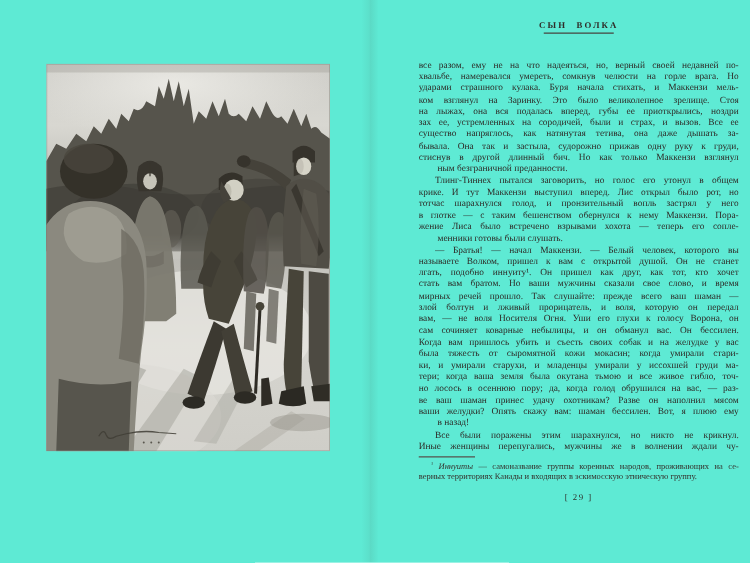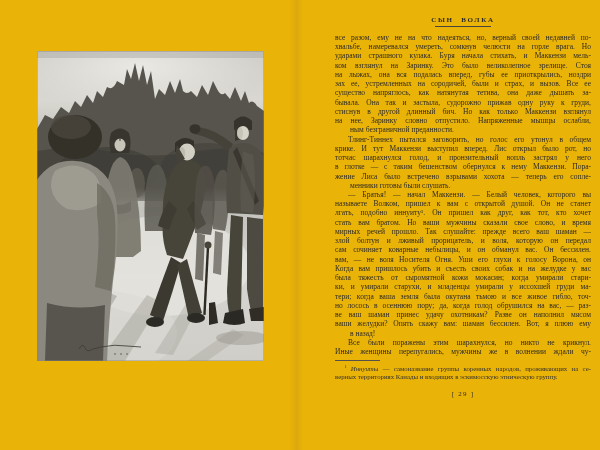--- a/index.html
+++ b/index.html
@@ -2,40 +2,40 @@
 <html><head>
 <meta charset="utf-8">
 <style>
   html,body { margin:0; padding:0; }
   body {
     width:600px; height:450px;
     background:#ffffff;
     font-family:"Liberation Serif","DejaVu Serif",serif;
     overflow:hidden;
   }
-  .spread { position:relative; width:600px; height:450px; background:#eab308; }
+  .spread { position:relative; width:600px; height:450px; background:#5eead4; }
   .gutter {
     position:absolute; left:289px; top:0; width:14px; height:450px;
     background:linear-gradient(90deg, rgba(60,58,52,0) 0%, rgba(60,58,52,0.06) 45%, rgba(60,58,52,0.09) 52%, rgba(60,58,52,0) 100%);
   }
   .page { position:absolute; top:0; height:450px; }
   .page-left { left:0; width:300px; }
   .page-right { left:300px; width:300px; }
 
   .plate { position:absolute; left:37px; top:51px; width:227px; height:310px; }
 
   .textcol { position:absolute; left:35px; top:0; width:256px; color:#2d2a26; }
   .running-head {
     margin-top:16px; text-align:center;
     font-size:7px; line-height:8px; font-weight:bold;
     letter-spacing:1.7px; word-spacing:4px; color:#2f2c28;
   }
   .head-rule { width:56px; height:1px; background:#47443f; margin:2px auto 0 auto; }
 
-  .body-text { margin-top:6px; font-size:7.5px; line-height:9.24px; }
+  .body-text { margin-top:20px; font-size:7.5px; line-height:9.24px; }
   .ln {
     height:9.24px; overflow:hidden;
     text-align:justify; text-align-last:justify;
   }
   .ln.end { text-align-last:left;padding-left:15px; }
   .ln.ind { text-indent:13px; }
 
   .fn-rule { width:45px; height:1px; background:#55524c; margin-top:4px; }
   .footnote { margin-top:3px; font-size:6.8px; line-height:8.2px; color:#35322d; }
   .fn-line { text-align:justify; text-align-last:justify; }
@@ -191,36 +191,35 @@
       <div class="body-text">
           <div class="ln">все разом, ему не на что надеяться, но, верный своей недавней по-</div>
           <div class="ln">хвальбе, намеревался умереть, сомкнув челюсти на горле врага. Но</div>
           <div class="ln">ударами страшного кулака. Буря начала стихать, и Маккензи мель-</div>
           <div class="ln">ком взглянул на Заринку. Это было великолепное зрелище. Стоя</div>
           <div class="ln">на лыжах, она вся подалась вперед, губы ее приоткрылись, ноздри</div>
           <div class="ln">зах ее, устремленных на сородичей, были и страх, и вызов. Все ее</div>
           <div class="ln">существо напряглось, как натянутая тетива, она даже дышать за-</div>
           <div class="ln">бывала. Она так и застыла, судорожно прижав одну руку к груди,</div>
           <div class="ln">стиснув в другой длинный бич. Но как только Маккензи взглянул</div>
-          <div class="ln">на нее, Заринку словно отпустило. Напряженные мышцы ослабли,</div>
           <div class="ln end">ным безграничной преданности.</div>
           <div class="ln ind">Тлинг-Тиннех пытался заговорить, но голос его утонул в общем</div>
           <div class="ln">крике. И тут Маккензи выступил вперед. Лис открыл было рот, но</div>
           <div class="ln">тотчас шарахнулся голод, и пронзительный вопль застрял у него</div>
           <div class="ln">в глотке — с таким бешенством обернулся к нему Маккензи. Пора-</div>
           <div class="ln">жение Лиса было встречено взрывами хохота — теперь его сопле-</div>
           <div class="ln end">менники готовы были слушать.</div>
           <div class="ln ind">— Братья! — начал Маккензи. — Белый человек, которого вы</div>
           <div class="ln">называете Волком, пришел к вам с открытой душой. Он не станет</div>
           <div class="ln">лгать, подобно иннуиту¹. Он пришел как друг, как тот, кто хочет</div>
           <div class="ln">стать вам братом. Но ваши мужчины сказали свое слово, и время</div>
           <div class="ln">мирных речей прошло. Так слушайте: прежде всего ваш шаман —</div>
           <div class="ln">злой болтун и лживый прорицатель, и воля, которую он передал</div>
+          <div class="ln">вам, — не воля Носителя Огня. Уши его глухи к голосу Ворона, он</div>
           <div class="ln">сам сочиняет коварные небылицы, и он обманул вас. Он бессилен.</div>
-          <div class="ln">вам, — не воля Носителя Огня. Уши его глухи к голосу Ворона, он</div>
           <div class="ln">Когда вам пришлось убить и съесть своих собак и на желудке у вас</div>
           <div class="ln">была тяжесть от сыромятной кожи мокасин; когда умирали стари-</div>
           <div class="ln">ки, и умирали старухи, и младенцы умирали у иссохшей груди ма-</div>
           <div class="ln">тери; когда ваша земля была окутана тьмою и все живое гибло, точ-</div>
           <div class="ln">но лосось в осеннюю пору; да, когда голод обрушился на вас, — раз-</div>
           <div class="ln">ве ваш шаман принес удачу охотникам? Разве он наполнил мясом</div>
           <div class="ln">ваши желудки? Опять скажу вам: шаман бессилен. Вот, я плюю ему</div>
           <div class="ln end">в назад!</div>
           <div class="ln ind">Все были поражены этим шарахнулся, но никто не крикнул.</div>
           <div class="ln">Иные женщины перепугались, мужчины же в волнении ждали чу-</div>

